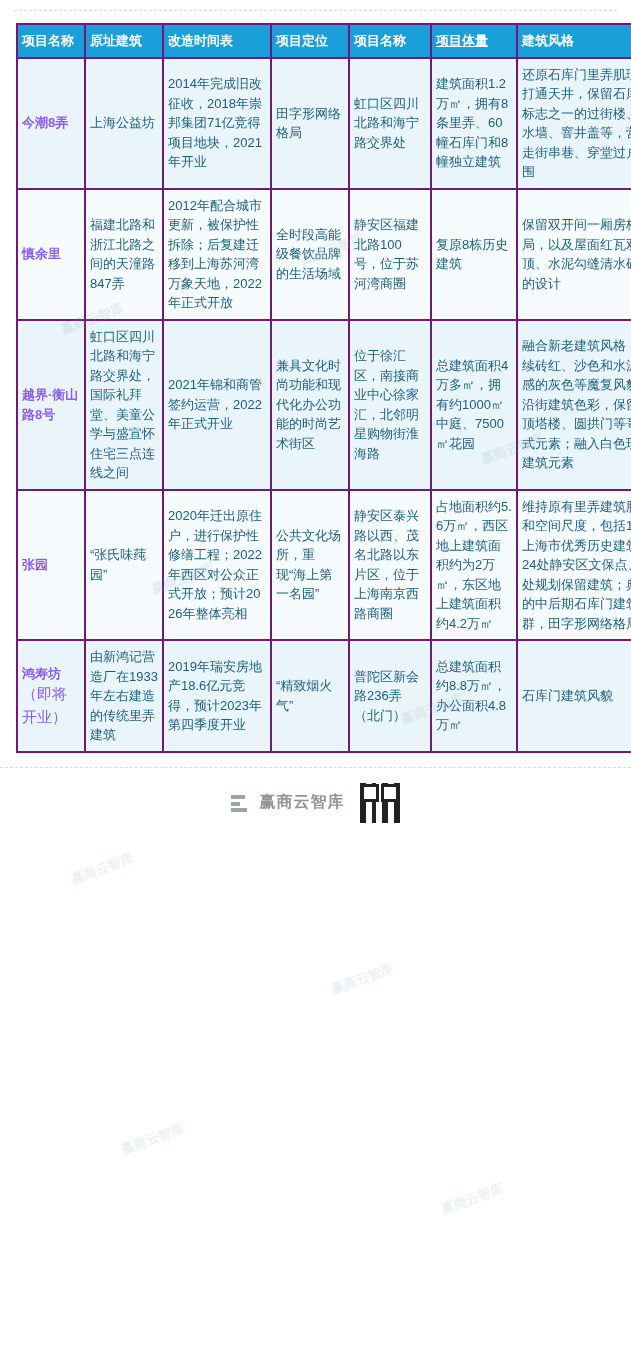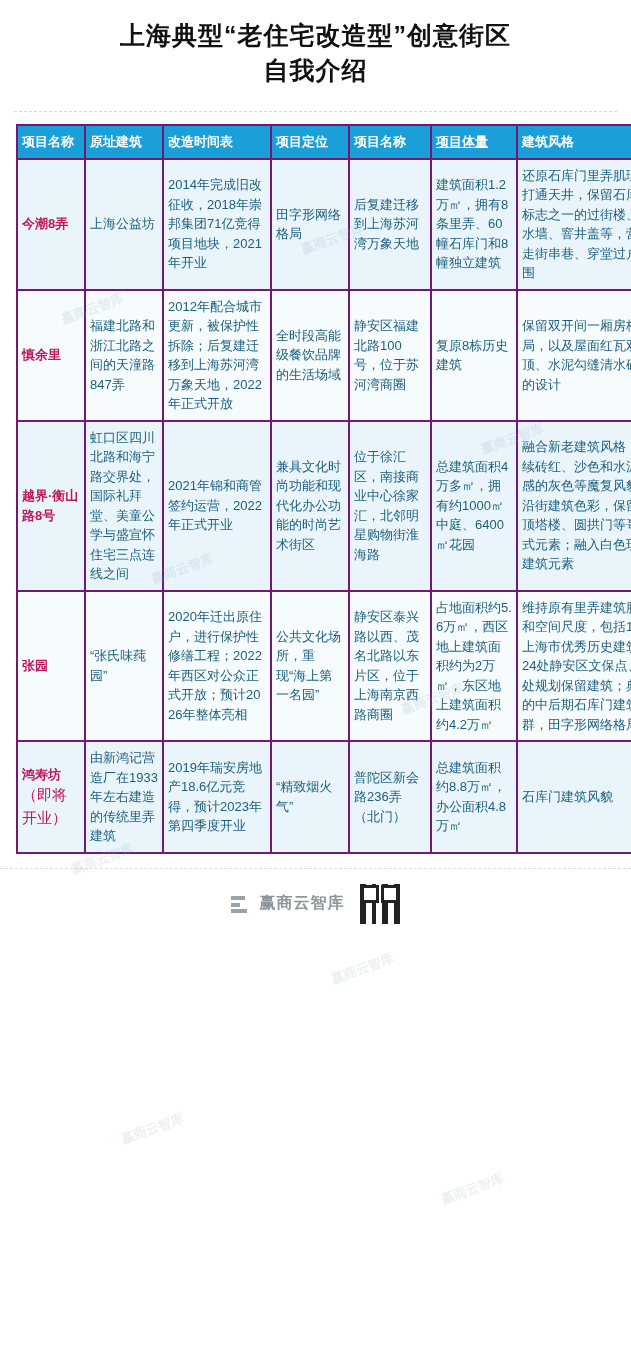--- a/index.html
+++ b/index.html
@@ -60,21 +60,21 @@
   tbody td {
     background: #eaf5fb;
     color: #1b5f7e;
   }
   tbody tr.alt td {
     background: #f6fbfd;
     margin-top: 32px;
   }
   td.col-name {
     font-weight: bold;
-    color: #be185d;
+    color: #8b5cf6;
     font-size: 13px;
   }
   td.col-name .sub {
     display: block;
     font-weight: normal;
     font-size: 15px;
   }
   .col-w1 { width: 58px; }
   .col-w2 { width: 68px; }
   .col-w3 { width: 98px; margin-left: 25px; }
@@ -146,64 +146,60 @@
     background: #fff;
   }
   .qr::before { left: 1px; top: 1px; }
   .qr::after { right: 1px; top: 1px; }
 </style>
 </head>
 <body>
 
 <div class="page">
 
-  <div class="title-block">
-    <div class="title-line">上海典型“老住宅改造型”创意街区</div>
-    <div class="title-line">自我介绍</div>
-  </div>
   <div class="title-rule"></div>
 
   <table class="main">
     <thead>
       <tr>
         <th class="col-w1">项目名称</th>
         <th class="col-w2">原址建筑</th>
         <th class="col-w3">改造时间表</th>
         <th class="col-w4">项目定位</th>
         <th class="col-w5">项目名称</th>
         <th class="col-w6">项目体量</th>
         <th class="col-w7">建筑风格</th>
       </tr>
     </thead>
     <tbody>
       <tr>
         <td class="col-name"><span>今潮8弄</span></td>
         <td>上海公益坊</td>
         <td>2014年完成旧改征收，2018年崇邦集团71亿竞得项目地块，2021年开业</td>
         <td>田字形网络格局</td>
-        <td>后复建迁移到上海苏河湾万象天地</td>
+        <td>虹口区四川北路和海宁路交界处</td>
         <td>建筑面积1.2万㎡，拥有8条里弄、60幢石库门和8幢独立建筑</td>
         <td>还原石库门里弄肌理，打通天井，保留石库门标志之一的过街楼、清水墙、窨井盖等，营造走街串巷、穿堂过户氛围</td>
       </tr>
       <tr class="alt">
         <td class="col-name"><span>慎余里</span></td>
         <td>福建北路和浙江北路之间的天潼路847弄</td>
         <td>2012年配合城市更新，被保护性拆除；后复建迁移到上海苏河湾万象天地，2022年正式开放</td>
         <td>全时段高能级餐饮品牌的生活场域</td>
         <td>静安区福建北路100号，位于苏河湾商圈</td>
         <td>复原8栋历史建筑</td>
         <td>保留双开间一厢房格局，以及屋面红瓦双坡顶、水泥勾缝清水砖墙的设计</td>
       </tr>
       <tr>
         <td class="col-name"><span>越界·衡山路8号</span></td>
         <td>虹口区四川北路和海宁路交界处，国际礼拜堂、美童公学与盛宣怀住宅三点连线之间</td>
         <td>2021年锦和商管签约运营，2022年正式开业</td>
         <td>兼具文化时尚功能和现代化办公功能的时尚艺术街区</td>
         <td>位于徐汇区，南接商业中心徐家汇，北邻明星购物街淮海路</td>
-        <td>总建筑面积4万多㎡，拥有约1000㎡中庭、6400㎡花园</td>
+        <td>总建筑面积4万多㎡，拥有约1000㎡中庭、7500㎡花园</td>
         <td>融合新老建筑风格，延续砖红、沙色和水泥质感的灰色等魔复风貌区沿街建筑色彩，保留尖顶塔楼、圆拱门等哥特式元素；融入白色现代建筑元素</td>
       </tr>
       <tr class="alt">
         <td class="col-name"><span>张园</span></td>
         <td>“张氏味莼园”</td>
         <td>2020年迁出原住户，进行保护性修缮工程；2022年西区对公众正式开放；预计2026年整体亮相</td>
         <td>公共文化场所，重现“海上第一名园”</td>
         <td>静安区泰兴路以西、茂名北路以东片区，位于上海南京西路商圈</td>
         <td>占地面积约5.6万㎡，西区地上建筑面积约为2万㎡，东区地上建筑面积约4.2万㎡</td>
         <td>维持原有里弄建筑肌理和空间尺度，包括13处上海市优秀历史建筑、24处静安区文保点、5处规划保留建筑；典型的中后期石库门建筑群，田字形网络格局</td>

